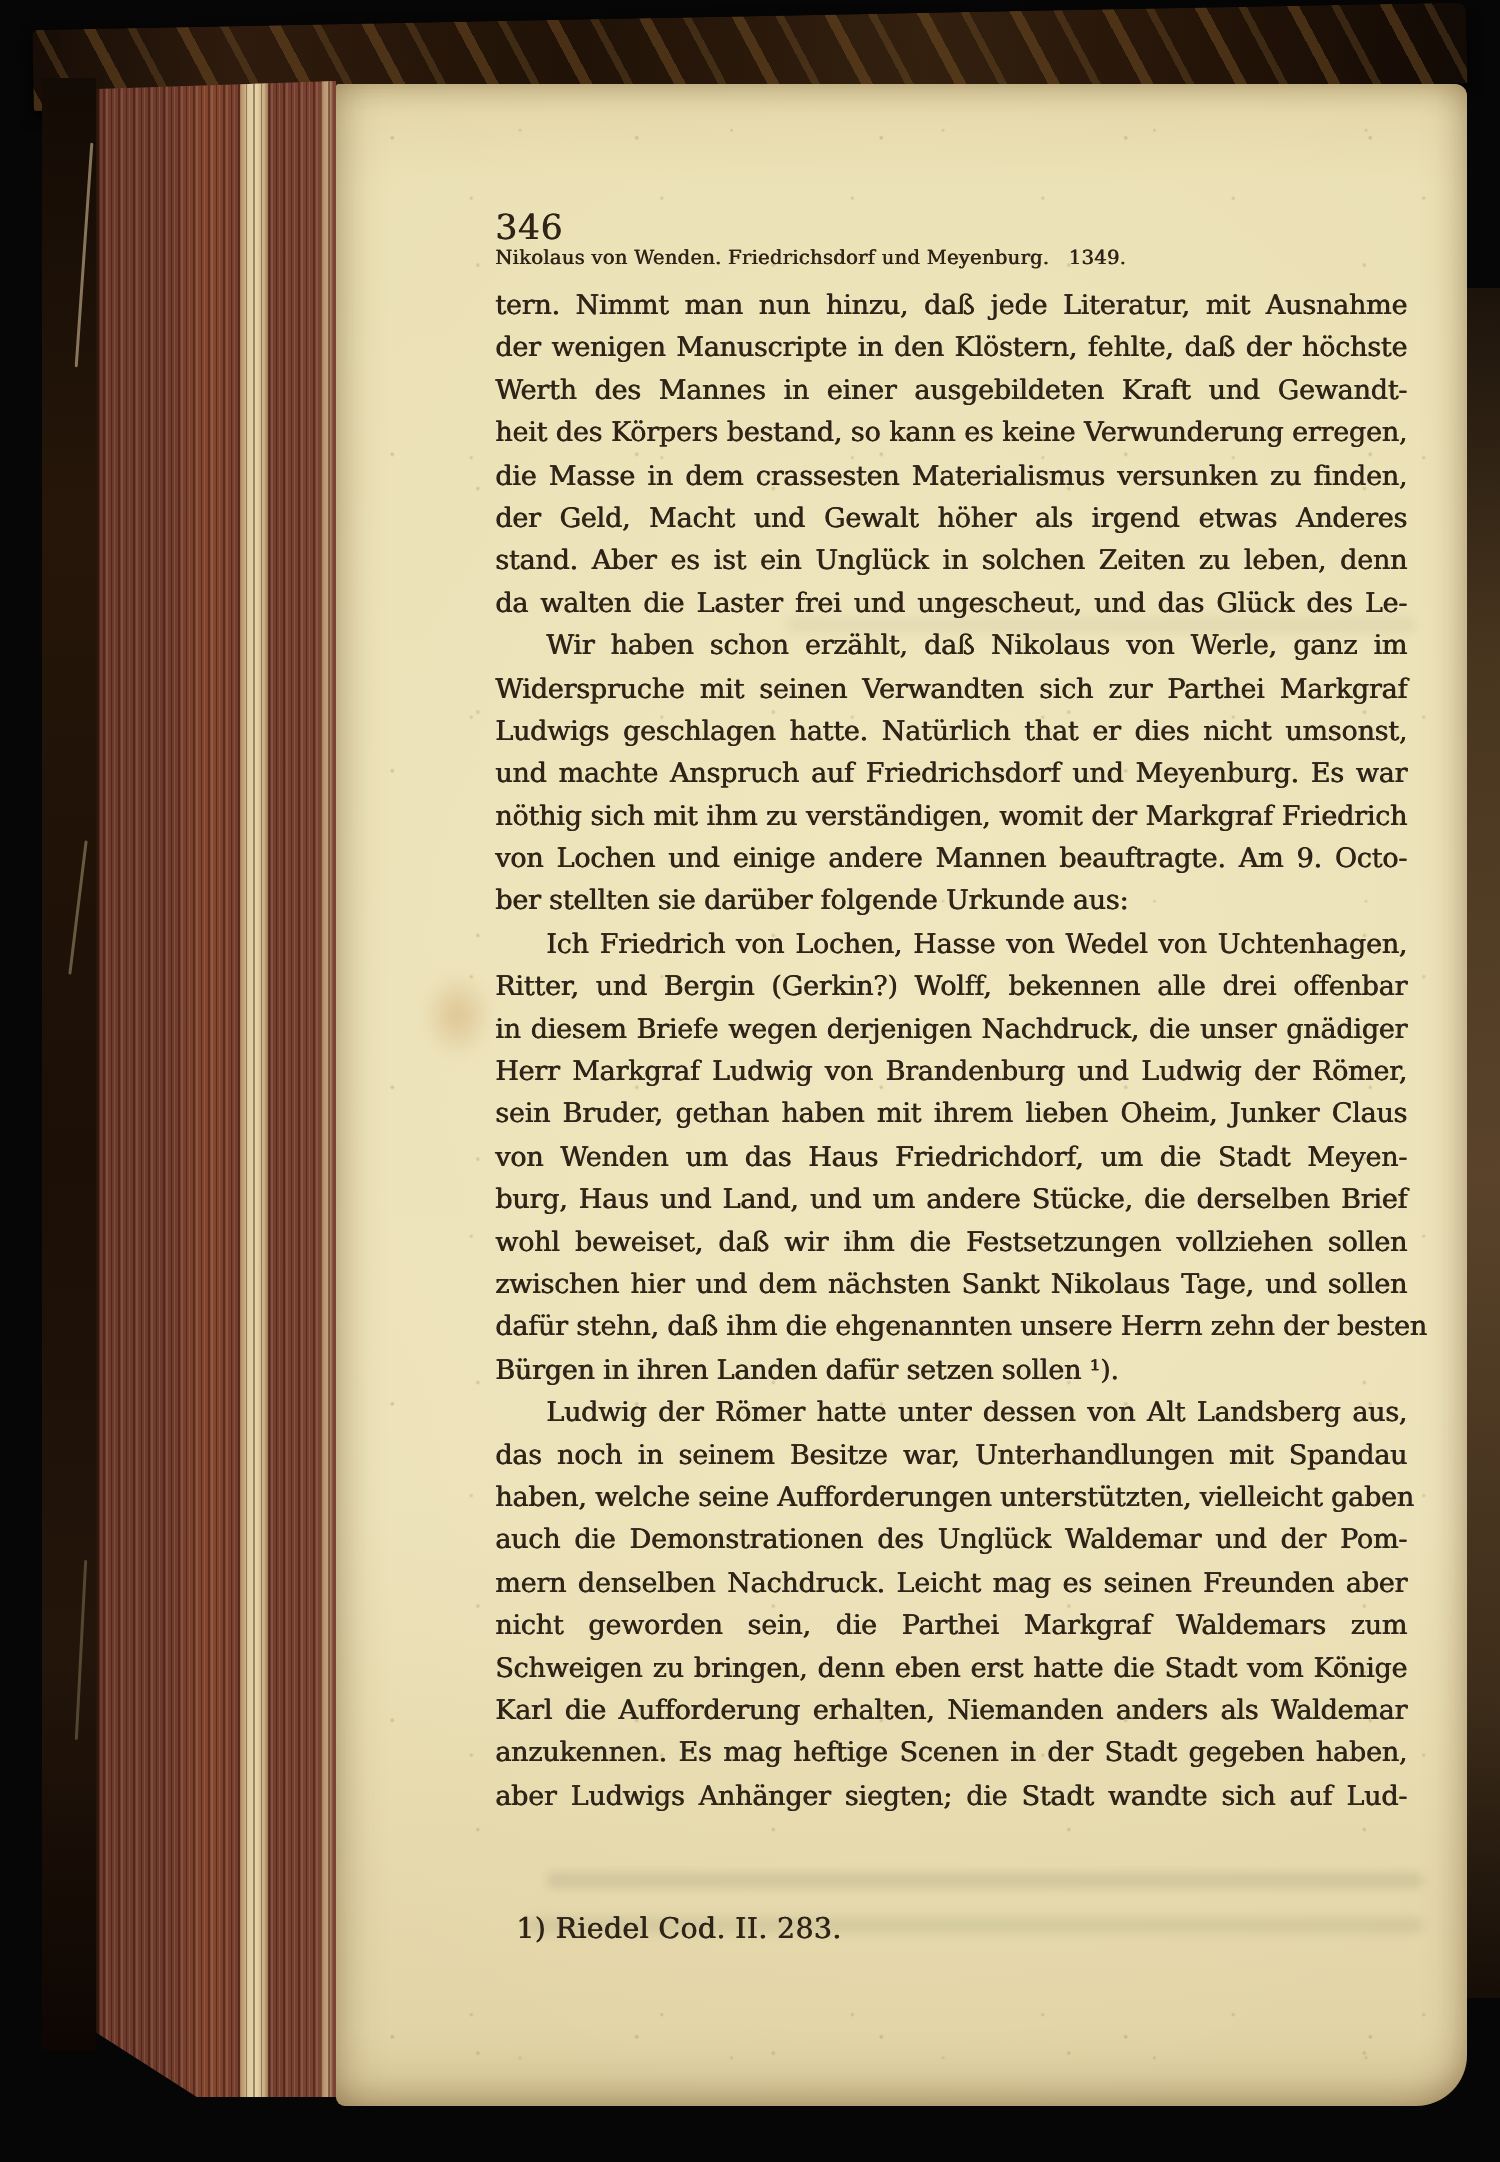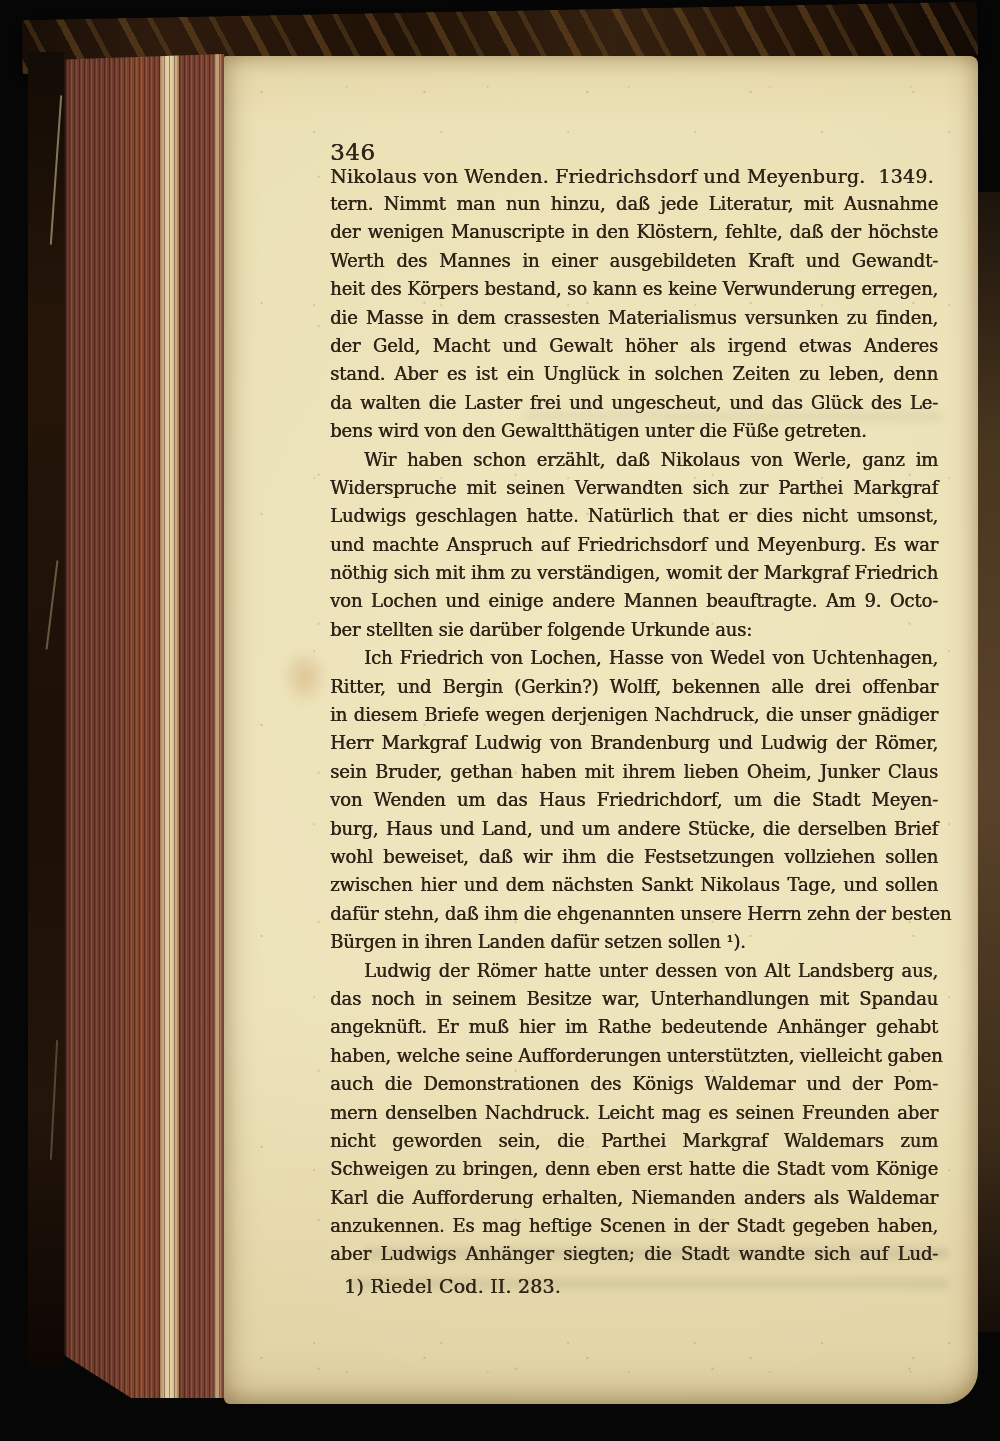--- a/index.html
+++ b/index.html
@@ -85,21 +85,21 @@
   .ghost-3 { left: 300px; top: 355px;  width: 420px; background: rgba(110,118,92,.08); }
 
   
   .ink { color: #2e2418; text-shadow: .45px 0 0 #2e2418; flex-direction: column; }
 
   .header-row {
     position: absolute; left: 106px; top: 83px; width: 608px;
     display: flex; align-items: baseline;
   }
   .pagenum { font-size: 23px; letter-spacing: .5px; }
-  .running { flex: 1; text-align: center; font-size: 19px; letter-spacing: .2px; white-space: nowrap; }
+  .running { flex: 1; text-align: center; font-size: 13px; letter-spacing: .2px; white-space: nowrap; }
   .running .year { margin-left: 13px; }
 
   .body-text { position: absolute; left: 106px; top: 134px; width: 608px; }
   .line {
     height: 28.4px; line-height: 28.4px; font-size: 18px; letter-spacing: -0.15px;
     text-align: justify; text-align-last: justify; white-space: nowrap; overflow: visible;
   }
   .line.flush { text-align-last: left; }
   .line.indent { text-indent: 34px; }
 
@@ -142,44 +142,42 @@
 
     <div class="body-text ink">
         <div class="line">tern. Nimmt man nun hinzu, daß jede Literatur, mit Ausnahme</div>
         <div class="line">der wenigen Manuscripte in den Klöstern, fehlte, daß der höchste</div>
         <div class="line">Werth des Mannes in einer ausgebildeten Kraft und Gewandt-</div>
         <div class="line">heit des Körpers bestand, so kann es keine Verwunderung erregen,</div>
         <div class="line">die Masse in dem crassesten Materialismus versunken zu finden,</div>
         <div class="line">der Geld, Macht und Gewalt höher als irgend etwas Anderes</div>
         <div class="line">stand. Aber es ist ein Unglück in solchen Zeiten zu leben, denn</div>
         <div class="line">da walten die Laster frei und ungescheut, und das Glück des Le-</div>
-        <div class="line flush">bens wird von den Gewaltthätigen unter die Füße getreten.</div>
         <div class="line indent">Wir haben schon erzählt, daß Nikolaus von Werle, ganz im</div>
         <div class="line">Widerspruche mit seinen Verwandten sich zur Parthei Markgraf</div>
         <div class="line">Ludwigs geschlagen hatte. Natürlich that er dies nicht umsonst,</div>
         <div class="line">und machte Anspruch auf Friedrichsdorf und Meyenburg. Es war</div>
         <div class="line">nöthig sich mit ihm zu verständigen, womit der Markgraf Friedrich</div>
         <div class="line">von Lochen und einige andere Mannen beauftragte. Am 9. Octo-</div>
         <div class="line flush">ber stellten sie darüber folgende Urkunde aus:</div>
         <div class="line indent">Ich Friedrich von Lochen, Hasse von Wedel von Uchtenhagen,</div>
         <div class="line">Ritter, und Bergin (Gerkin?) Wolff, bekennen alle drei offenbar</div>
         <div class="line">in diesem Briefe wegen derjenigen Nachdruck, die unser gnädiger</div>
         <div class="line">Herr Markgraf Ludwig von Brandenburg und Ludwig der Römer,</div>
         <div class="line">sein Bruder, gethan haben mit ihrem lieben Oheim, Junker Claus</div>
         <div class="line">von Wenden um das Haus Friedrichdorf, um die Stadt Meyen-</div>
         <div class="line">burg, Haus und Land, und um andere Stücke, die derselben Brief</div>
         <div class="line">wohl beweiset, daß wir ihm die Festsetzungen vollziehen sollen</div>
         <div class="line">zwischen hier und dem nächsten Sankt Nikolaus Tage, und sollen</div>
         <div class="line">dafür stehn, daß ihm die ehgenannten unsere Herrn zehn der besten</div>
         <div class="line flush">Bürgen in ihren Landen dafür setzen sollen ¹).</div>
         <div class="line indent">Ludwig der Römer hatte unter dessen von Alt Landsberg aus,</div>
         <div class="line">das noch in seinem Besitze war, Unterhandlungen mit Spandau</div>
-        <div class="line">angeknüft. Er muß hier im Rathe bedeutende Anhänger gehabt</div>
         <div class="line">haben, welche seine Aufforderungen unterstützten, vielleicht gaben</div>
-        <div class="line">auch die Demonstrationen des Königs Waldemar und der Pom-</div>
+        <div class="line">auch die Demonstrationen des Unglück Waldemar und der Pom-</div>
         <div class="line">mern denselben Nachdruck. Leicht mag es seinen Freunden aber</div>
         <div class="line">nicht geworden sein, die Parthei Markgraf Waldemars zum</div>
         <div class="line">Schweigen zu bringen, denn eben erst hatte die Stadt vom Könige</div>
         <div class="line">Karl die Aufforderung erhalten, Niemanden anders als Waldemar</div>
         <div class="line">anzukennen. Es mag heftige Scenen in der Stadt gegeben haben,</div>
         <div class="line">aber Ludwigs Anhänger siegten; die Stadt wandte sich auf Lud-</div>
       </div>
 
     <div class="footnote ink">1) Riedel Cod. II. 283.</div>
   </div>

